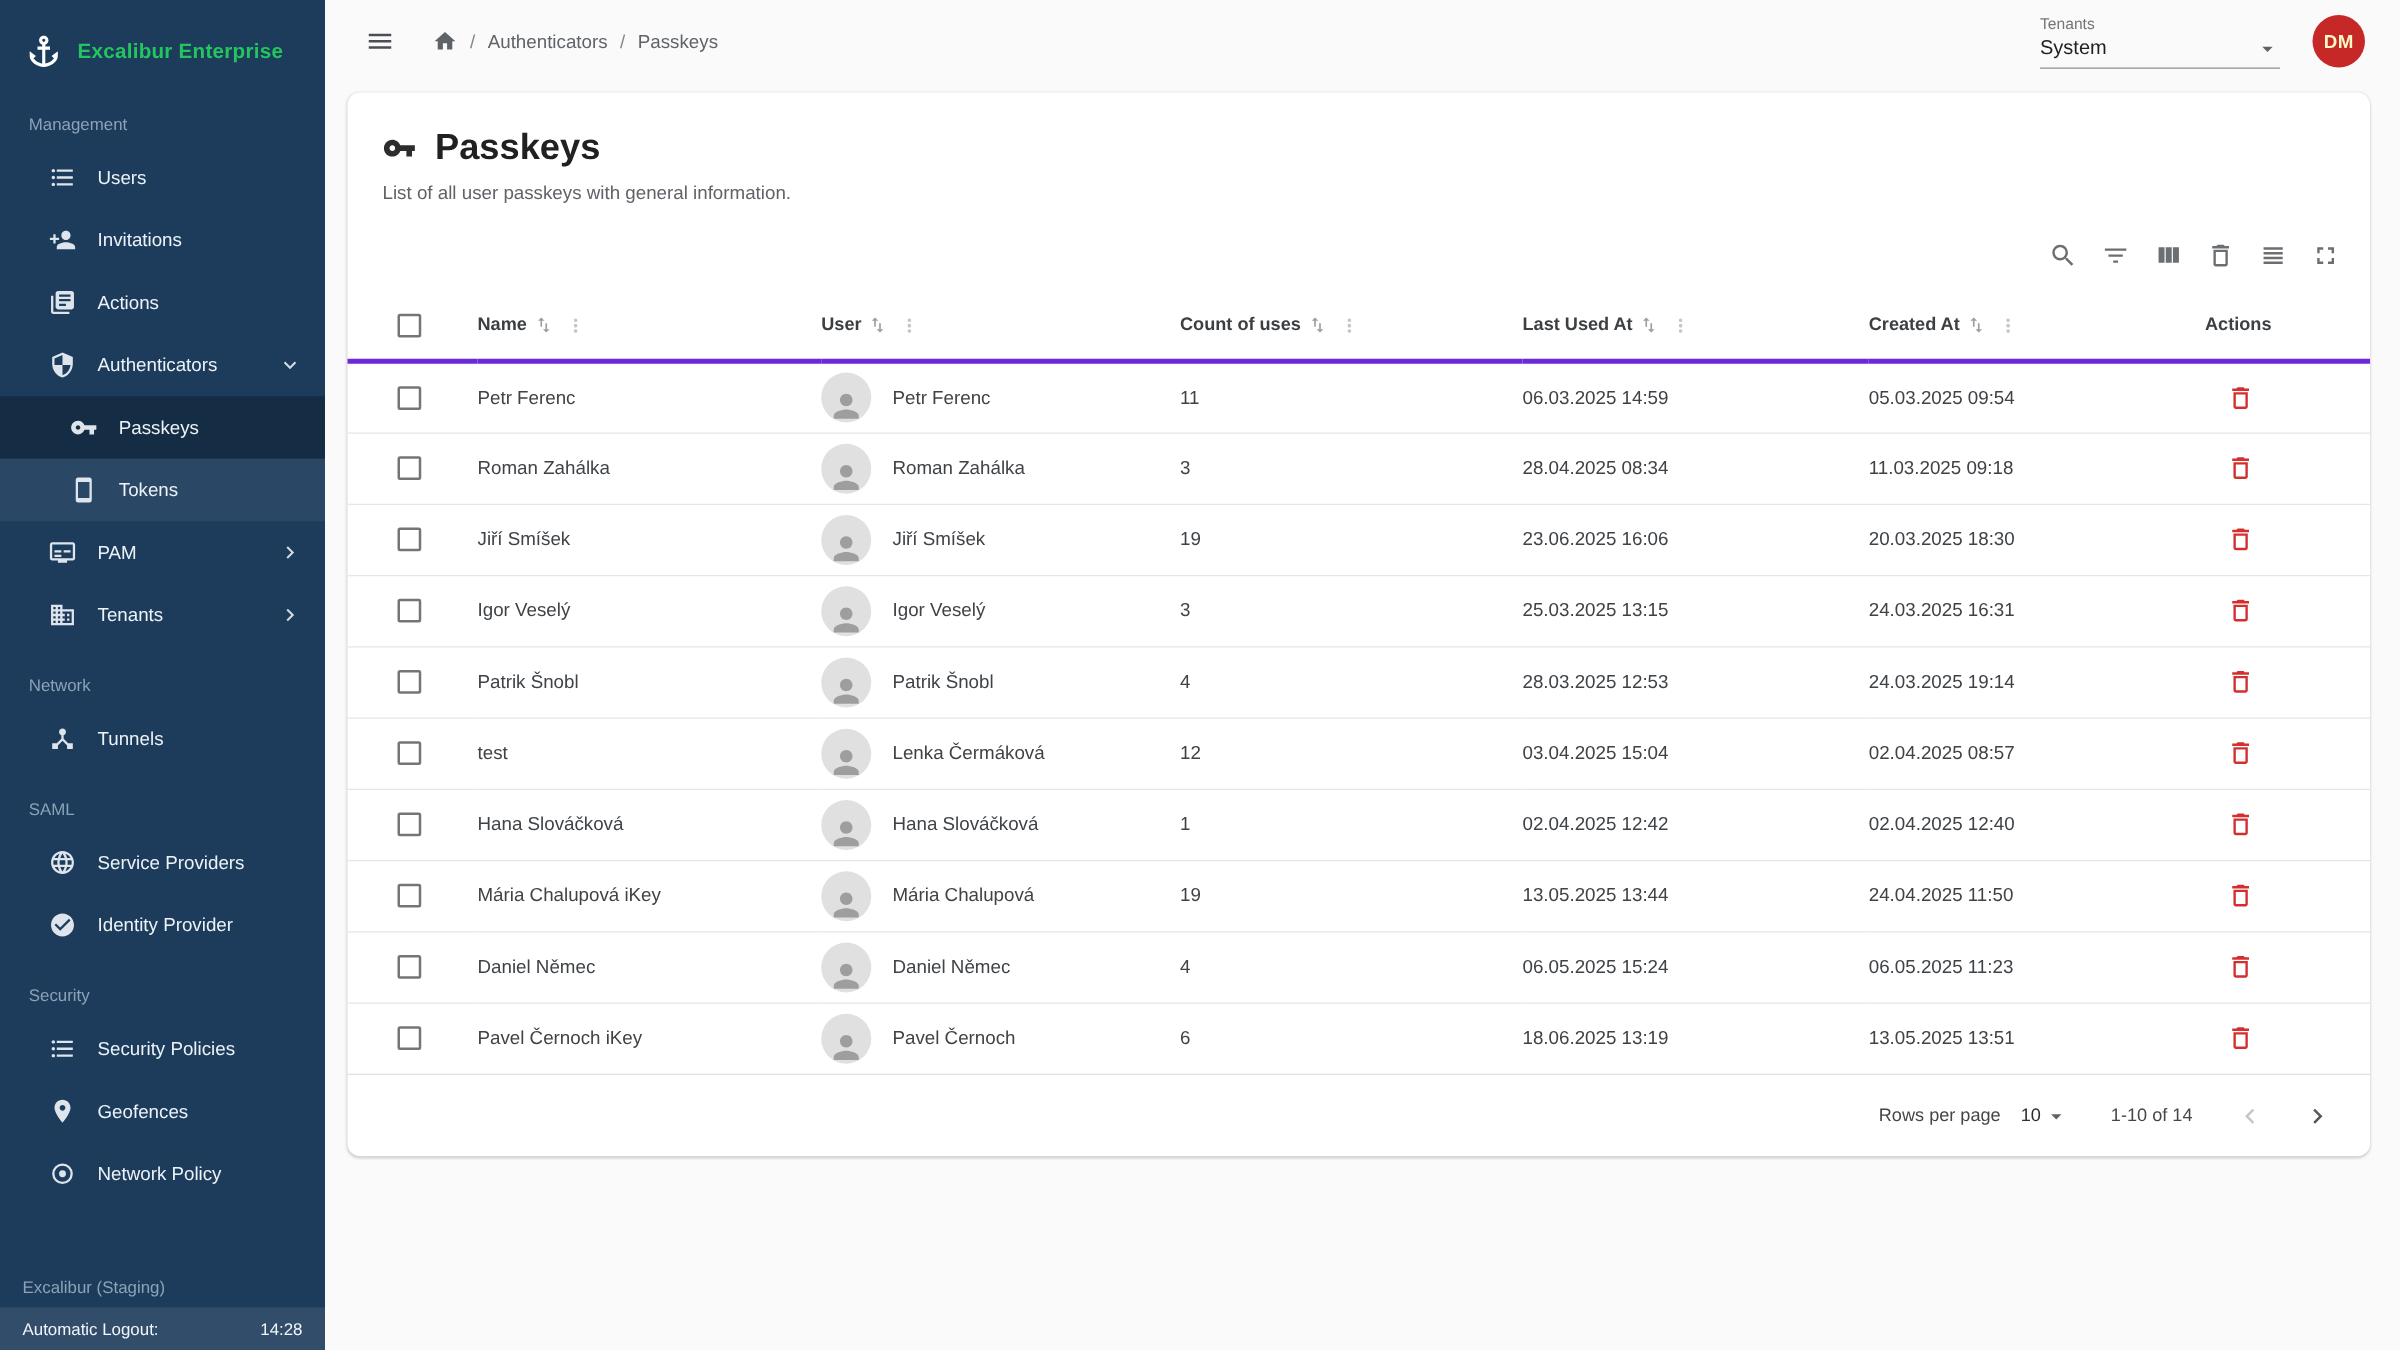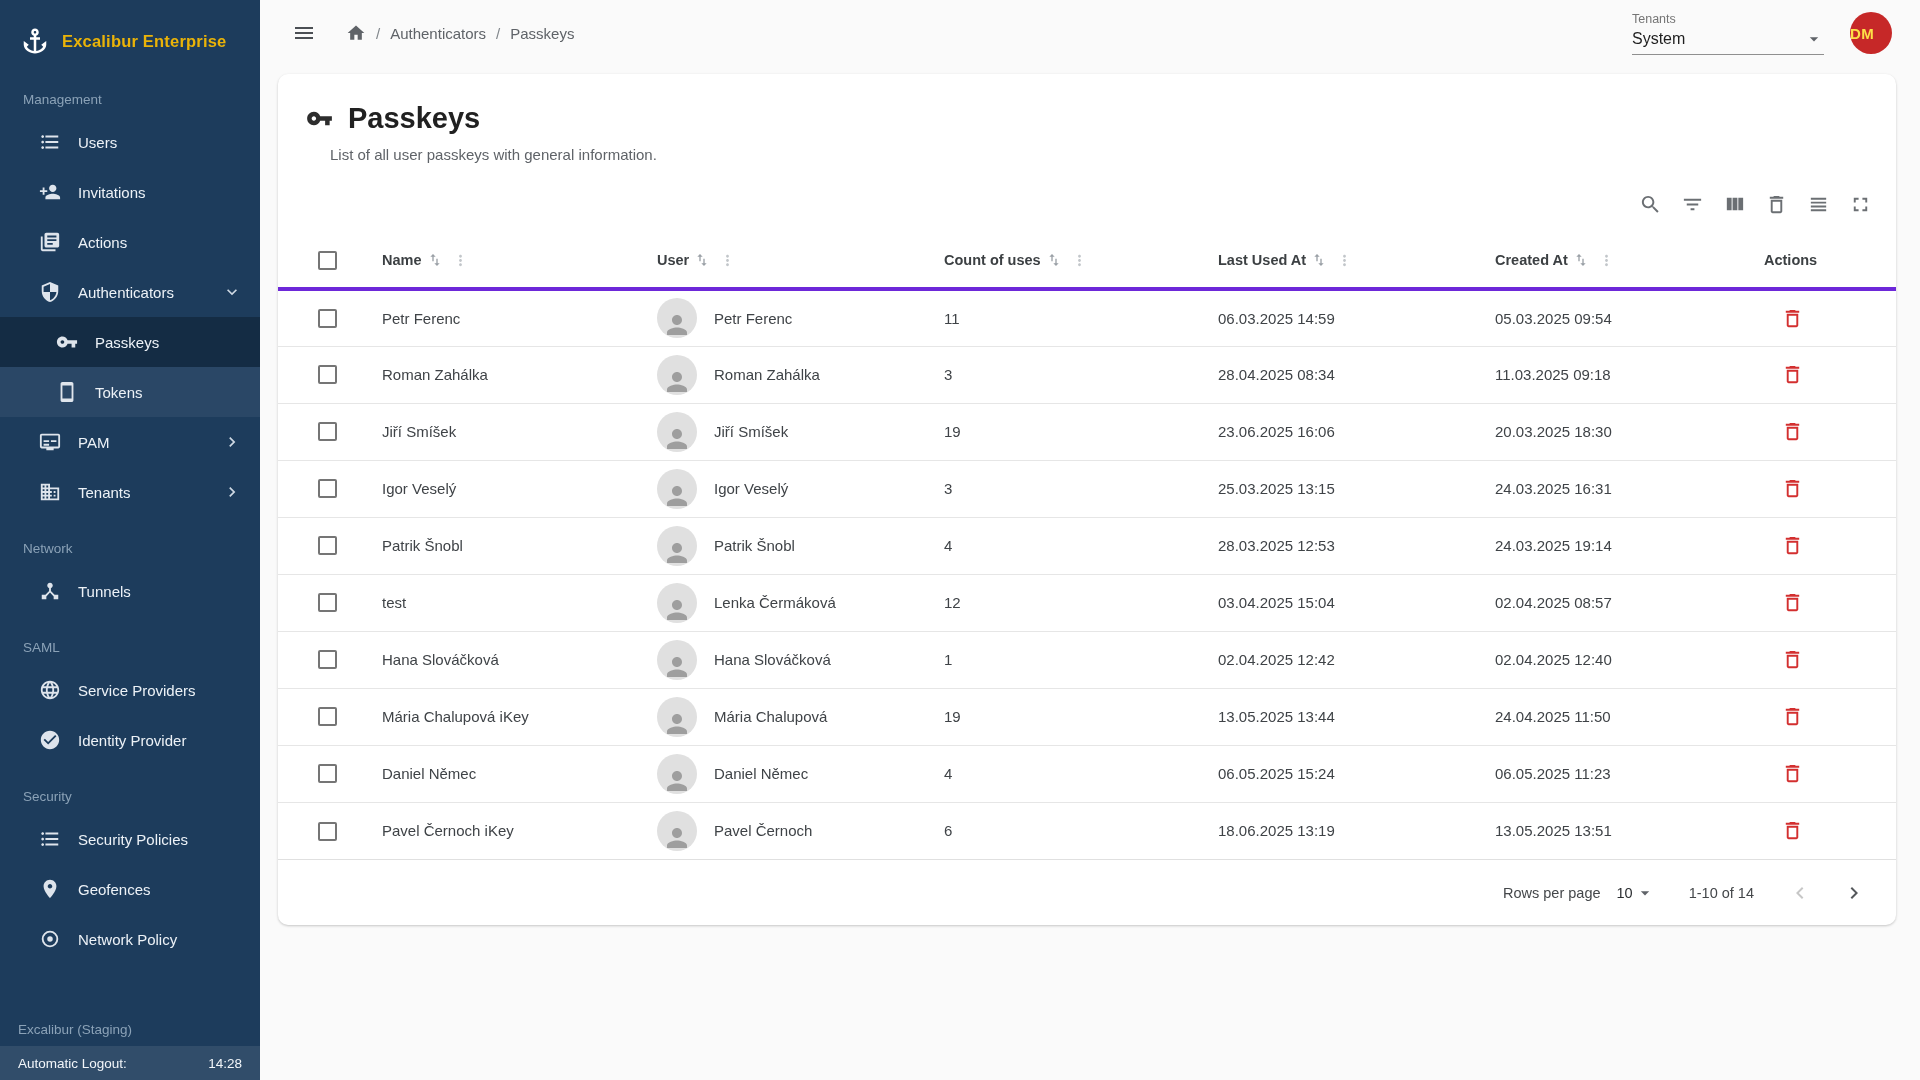--- a/index.html
+++ b/index.html
@@ -13,21 +13,21 @@
   .app { display: flex; width: 1920px; height: 1080px; }
 
   
   .sidebar {
     width: 260px; min-width: 260px; height: 100%;
     background: #1d3c5c; color: #eef3f8;
     display: flex; flex-direction: column; overflow: hidden;
   }
   .logo-row { display: flex; align-items: center; padding: 26px 20px 12px 20px; }
   .logo-icon { width: 30px; height: 30px; fill: #ffffff; }
-  .brand-name { font-size: 16.5px; font-weight: bold; margin-left: 12px; color: #eab308; letter-spacing: .2px; }
+  .brand-name { font-size: 16.5px; font-weight: bold; margin-left: 12px; color: #22c55e; letter-spacing: .2px; }
   .nav { display: flex; flex-direction: column; }
   .nav-section { padding: 24px 23px 10px 23px; font-size: 13.5px; color: #8ba2b7; }
   .nav-item {
     display: flex; align-items: center; height: 50px; padding: 0 18px 0 39px;
     font-size: 15px; color: #edf2f7; cursor: pointer; white-space: nowrap;
   }
   .nav-item svg.nav-icon { width: 22px; height: 22px; fill: #e9eef4; margin-right: 17px; flex: none; opacity: .95; }
   .nav-item .chev { width: 20px; height: 20px; fill: #cfd9e3; margin-left: auto; flex: none; }
   .nav-item.sub { padding-left: 56px; }
   .nav-item.active { background: #142c44; }
@@ -55,36 +55,36 @@
   .bc-link { color: #5f6368; text-decoration: none; cursor: pointer; }
   .topbar-right { margin-left: auto; display: flex; align-items: center; }
   .tenant-select { width: 192px; cursor: pointer; }
   .tenant-label { font-size: 12.5px; color: #757575; margin-bottom: 3px; }
   .tenant-value {
     display: flex; align-items: center; justify-content: space-between;
     border-bottom: 1px solid #8f8f8f; padding-bottom: 5px; font-size: 16px; color: #1f1f1f;
   }
   .tenant-value svg { width: 20px; height: 20px; fill: #5f6368; }
   .avatar-chip {
-    width: 42px; height: 42px; border-radius: 50%; background: #c62828; color: #fde047;
-    display: flex; align-items: center; justify-content: flex-start;
+    width: 42px; height: 42px; border-radius: 50%; background: #c62828; color: #fef9c3;
+    display: flex; align-items: center; justify-content: center;
     font-size: 15px; font-weight: bold; margin-left: 26px; cursor: pointer; letter-spacing: .3px;
   }
 
   
   .card {
     margin: 8px 24px 0 18px; background: #ffffff; border-radius: 10px;
     box-shadow: 0 1px 3px rgba(0,0,0,.14), 0 1px 2px rgba(0,0,0,.08);
     display: flex; flex-direction: column;
   }
   .card-head { padding: 28px 28px 0 28px; }
   .title-row { display: flex; align-items: center; }
   .title-row svg { width: 27px; height: 27px; fill: #2d2d2d; margin-right: 15px; }
   .page-title { font-size: 29px; font-weight: 600; color: #212121; }
-  .subtitle { margin-top: 11px; font-size: 15px; color: #5f6368; margin-left: 24px; }
+  .subtitle { margin-top: 11px; font-size: 15px; color: #5f6368; }
   .toolbar { height: 58px; display: flex; align-items: center; justify-content: flex-end; padding-right: 16px; margin-top: 12px; }
   .toolbar .icon-btn { margin-left: 2px; }
   .toolbar .icon-btn svg { width: 23px; height: 23px; fill: #6b6f73; }
 
   
   table.grid { width: 100%; border-collapse: collapse; table-layout: fixed; }
   col.c-check { width: 104px; } col.c-name { width: 275px; } col.c-user { width: 287px; }
   col.c-count { width: 274px; } col.c-last { width: 277px; } col.c-created { width: 269px; }
   thead th { height: 56px; text-align: left; border-bottom: 4px solid #6d28d9; font-size: 14.5px; color: #3c4043; }
   .th-inner { display: flex; align-items: center; }

